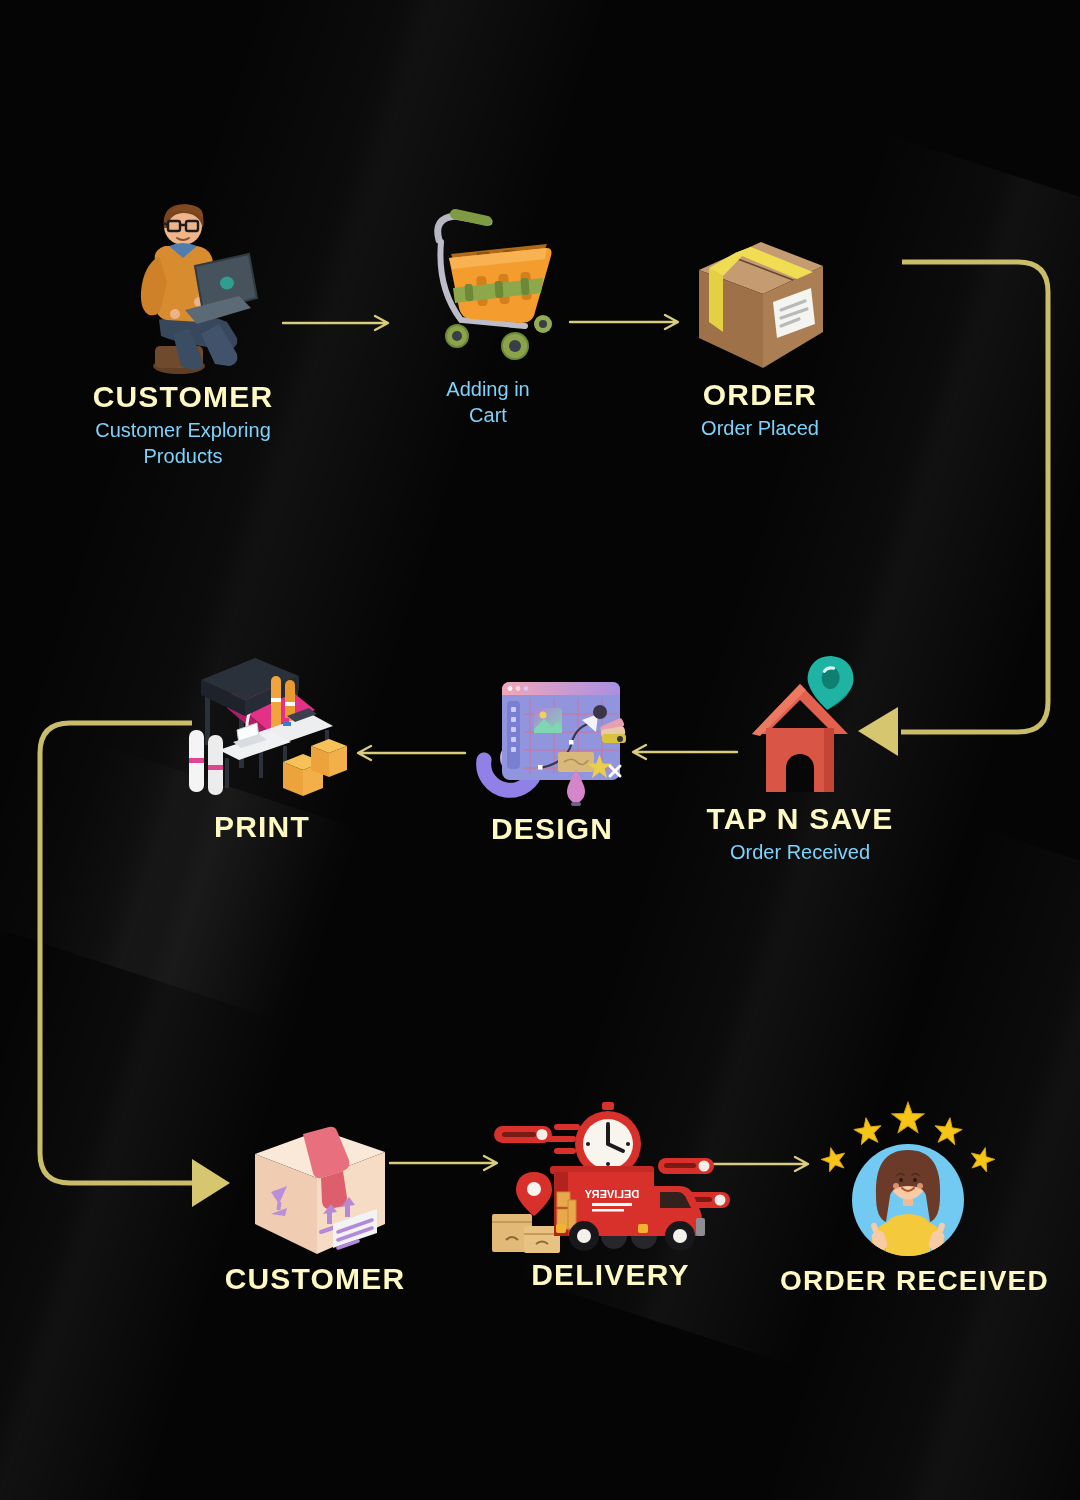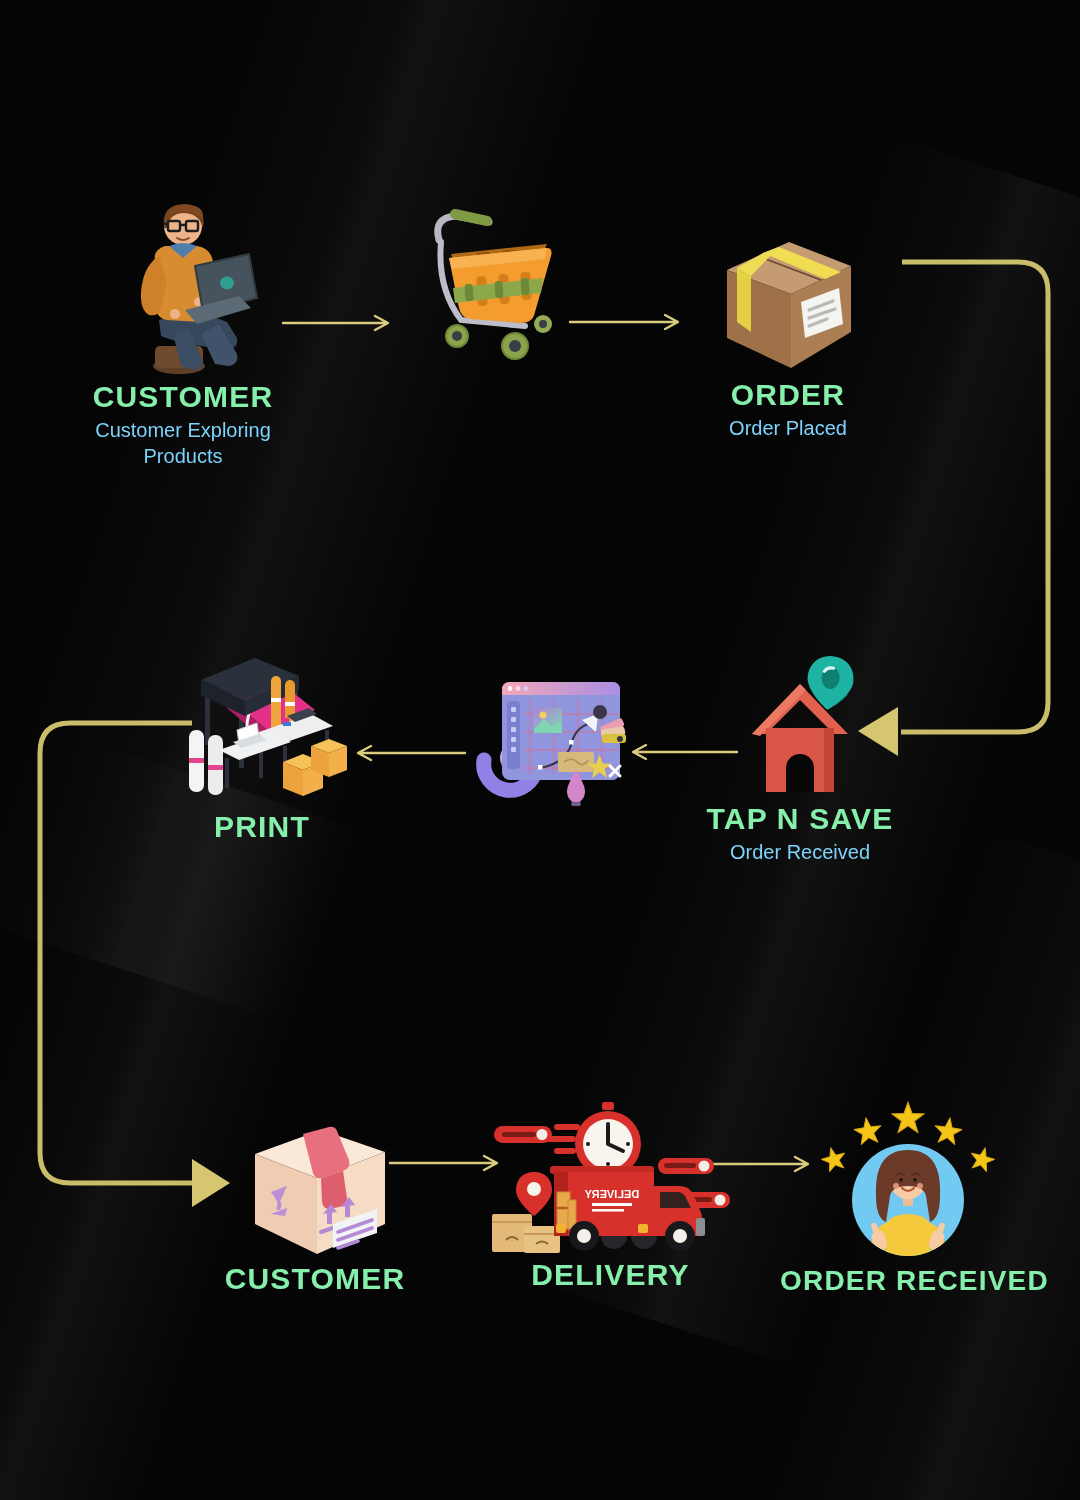--- a/index.html
+++ b/index.html
@@ -14,21 +14,21 @@
     transform:rotate(18deg);
   }
   .s1{left:150px; top:-300px; width:340px; height:1300px;}
   .s2{left:690px; top:150px;  width:300px; height:1200px;}
   .s3{left:-80px; top:760px;  width:280px; height:1100px;}
   .s4{left:800px; top:850px;  width:320px; height:1100px;}
   svg.overlay{position:absolute; left:0; top:0; z-index:1;}
   .step{position:absolute; z-index:2; text-align:center;}
   .step svg.icon{display:inline-block;}
   .title{
-    color:#86efac; font-size:30px; font-weight:600; letter-spacing:1.2px;
+    color:#fef9c3; font-size:30px; font-weight:600; letter-spacing:1.2px;
     white-space:nowrap; line-height:1.1;
   }
   .subtitle{
     color:#7dd3fc; font-size:20px; font-weight:500; line-height:1.3;
     margin:4px auto 0 auto;
   }
   .step-customer .subtitle{max-width:205px;}
   .step-cart .subtitle{max-width:125px;}
   .step-order-received .title{font-size:28px;}
 </style>
@@ -112,23 +112,24 @@
         <rect x="86" y="85" width="8" height="17" rx="3" transform="rotate(-4 90 93)"></rect>
         <rect x="112" y="82" width="8" height="17" rx="3" transform="rotate(-4 116 90)"></rect>
       </g>
       <circle cx="48" cy="140" r="11" fill="#8ba44c" stroke="#6d8836" stroke-width="2"></circle>
       <circle cx="48" cy="140" r="5" fill="#3a3e46"></circle>
       <circle cx="106" cy="150" r="13" fill="#8ba44c" stroke="#6d8836" stroke-width="2"></circle>
       <circle cx="106" cy="150" r="6" fill="#3a3e46"></circle>
       <circle cx="134" cy="128" r="9" fill="#93ab55"></circle>
       <circle cx="134" cy="128" r="4" fill="#3a3e46"></circle>
     </svg>
-  </div>
-
-  <div class="step step-order" style="left:676px; top:222px; width:224px;">
+    <div class="subtitle">Adding in Cart</div>
+  </div>
+
+  <div class="step step-order" style="left:648px; top:222px; width:224px;">
     <svg class="icon" width="170" height="152" viewBox="0 0 170 152">
       <polygon points="24,48 86,20 148,44 88,72" fill="#c59c71"></polygon>
       <polygon points="24,48 88,72 88,146 24,116" fill="#9e7148"></polygon>
       <polygon points="88,72 148,44 148,110 88,146" fill="#ab7e53"></polygon>
       <path d="M55,34 L118,58" stroke="#4a3521" stroke-width="1.6" opacity="0.8"></path>
       <polygon points="60,31 76,25 138,50 122,57" fill="#f0dd52"></polygon>
       <polygon points="34,46 48,54 48,110 34,100" fill="#e4d143"></polygon>
       <polygon points="60,31 76,25 48,54 34,46" fill="#eedc55"></polygon>
       <polygon points="98,80 136,66 140,102 102,116" fill="#f4f4f1"></polygon>
       <g stroke="#b9b9b9" stroke-width="3.2" stroke-linecap="round">
@@ -234,20 +235,21 @@
         <rect x="130" y="68" width="24" height="9" rx="3" fill="#d8c23e"></rect>
         <circle cx="148" cy="73" r="3" fill="#3b3547"></circle>
       </g>
       <rect x="86" y="86" width="36" height="20" rx="2" fill="#d9b87c"></rect>
       <path d="M92,96 Q100,90 106,97 Q112,101 116,94" stroke="#b2905a" stroke-width="1.6" fill="none"></path>
       <path d="M126,86 L129.8,96.7 L141,97 L132,103 L135,114 L126,107 L117,114 L120,103 L111,97 L122.2,96.7 Z" fill="#e8d04c" transform="scale(0.85) translate(24,18)"></path>
       <path d="M138,100 L148,110 M148,100 L138,110" stroke="#ffffff" stroke-width="3" stroke-linecap="round"></path>
       <path d="M104,138 Q92,132 96,120 Q100,110 104,104 Q108,110 112,120 Q116,132 104,138 Z" fill="#d487c8"></path>
       <rect x="99" y="136" width="10" height="4" rx="2" fill="#6f5f8f"></rect>
     </svg>
+    <div class="title">DESIGN</div>
   </div>
 
   <div class="step step-tap-n-save" style="left:688px; top:648px; width:224px;">
     <svg class="icon" width="140" height="150" viewBox="0 0 140 150">
       <polygon points="22,86 70,36 118,86 104,86 70,52 36,86" fill="#e2604e"></polygon>
       <path d="M22,86 L70,36 L76,42 L30,88 Z" fill="#ec7a62"></path>
       <rect x="36" y="80" width="68" height="64" fill="#d95546"></rect>
       <path d="M94,80 h10 v64 h-10 Z" fill="#c44435"></path>
       <path d="M56,144 v-24 a14,14 0 0 1 28,0 v24 Z" fill="#070707"></path>
       <g transform="rotate(6 100 36)">

